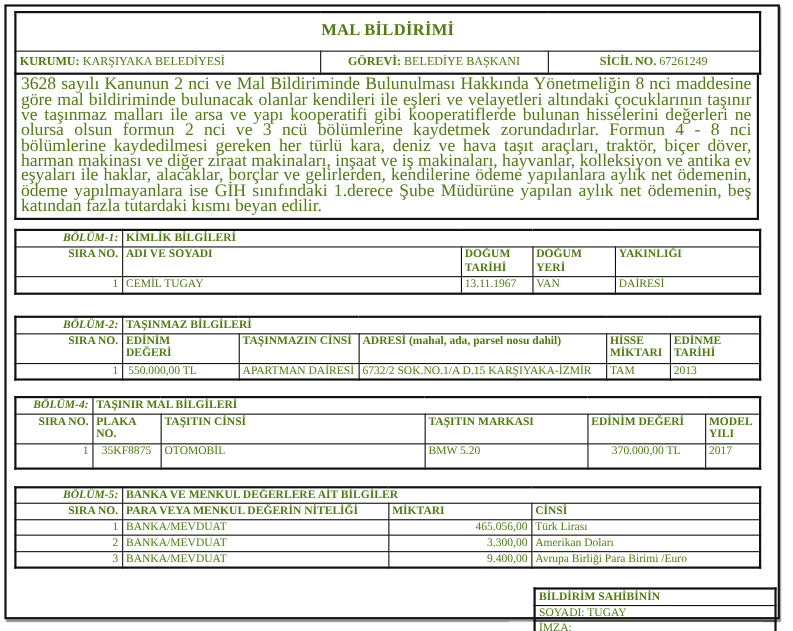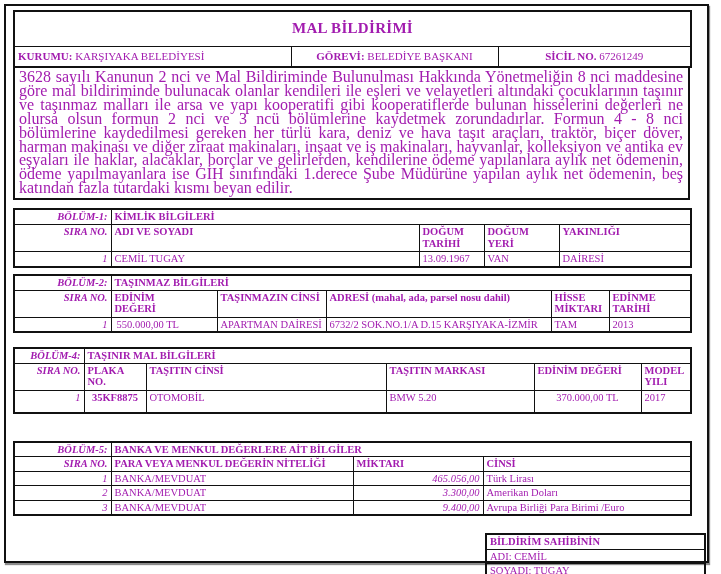--- a/index.html
+++ b/index.html
@@ -1,52 +1,52 @@
 <!DOCTYPE html>
 <html><head>
 <meta charset="utf-8">
 <style>
   html,body{margin:0;padding:0;background:#fff;}
   .page{position:relative;width:721px;height:574px;background:#fff;overflow:hidden;
-        font-family:"Liberation Serif","DejaVu Serif",serif;color:#a21caf;}
+        font-family:"Liberation Serif","DejaVu Serif",serif;color:#4d7c0f;}
   .frame{position:absolute;left:4px;top:4px;width:705px;height:559px;
          border:2px solid #111;box-sizing:border-box;padding:4px 0 0 7px;
          box-shadow:1px 2px 1px rgba(0,0,0,.45);background:#fff;}
   table{border-collapse:collapse;table-layout:fixed;width:677px;}
   td,th{border:1px solid #111;padding:1px 3px;font-size:10.5px;line-height:11.5px;
         vertical-align:top;overflow:hidden;text-align:left;font-weight:normal;}
   table{border:2px solid #111;}
   th{font-weight:bold;white-space:pre-line;}
   .code{text-align:right;font-weight:bold;font-style:italic;}
-  .num{text-align:right;font-style:italic;}
+  .num{text-align:right;}
   
   .t-head td{border:1px solid #111;}
   .title-row td{height:32px;text-align:center;vertical-align:middle;
                 font-size:15px;font-weight:bold;letter-spacing:.3px;}
   .org-row td{height:17px;vertical-align:middle;font-size:11px;}
   .org-row .c2,.org-row .c3{text-align:center;}
   .lbl{font-weight:bold;}
   
   .intro{width:677px;box-sizing:border-box;border:2px solid #111;border-top:0;
          padding:2px 5px 3px 4px;font-size:16px;line-height:13.9px;text-align:justify;}
   
   .sec{margin-top:8px;}
   .sec .trow td{height:12px;font-weight:bold;}
   .sec .hrow th{height:24px;}
   .sec .drow td{height:11px;}
-  #t-b2{margin-top:6px;}
+  #t-b2{margin-top:19px;}
   #t-b4{margin-top:14px;border-radius:12px;}
   #t-b4 .trow td{height:11px;}
   #t-b4 .drow td{height:19px;}
-  #t-b5{margin-top:27px;}
+  #t-b5{margin-top:15px;}
   #t-b5 .trow td{height:10px;}
   #t-b5 .hrow th{height:9px;}
   #t-b5 .drow td{height:9px;}
   
-  #t-b4 .drow td:nth-child(2){text-align:center;font-weight:bold;}
+  #t-b4 .drow td:nth-child(2){text-align:center;}
   #t-b4 .drow td:nth-child(5){text-align:center;}
   
   .sign{margin-top:17px;margin-left:472px;width:221px;}
   .sign td{height:9px;font-size:10.5px;}
   .sign .trow td{font-weight:bold;}
 </style>
 </head>
 <body>
 
 <div class="page">
@@ -90,21 +90,21 @@
         <th>ADI VE SOYADI</th>
         <th>DOĞUM
 TARİHİ</th>
         <th>DOĞUM
 YERİ</th>
         <th>YAKINLIĞI</th>
       </tr>
       <tr class="drow">
         <td class="num">1</td>
         <td>CEMİL TUGAY</td>
-        <td>13.09.1967</td>
+        <td>13.11.1967</td>
         <td>VAN</td>
         <td>DAİRESİ</td>
       </tr>
     </tbody>
       </table>
 
     <table class="sec" id="t-b2">
       <colgroup>
           <col style="width:97px">
           <col style="width:106px">
@@ -212,23 +212,20 @@
       </tr>
     </tbody>
       </table>
 
     <table class="sign">
       <tbody>
           <tr class="trow">
         <td>BİLDİRİM SAHİBİNİN</td>
       </tr>
       <tr>
-        <td>ADI: CEMİL</td>
-      </tr>
-      <tr>
         <td>SOYADI: TUGAY</td>
       </tr>
       <tr>
         <td>İMZA:</td>
       </tr>
     </tbody>
       </table>
 
   </div>
 </div>

